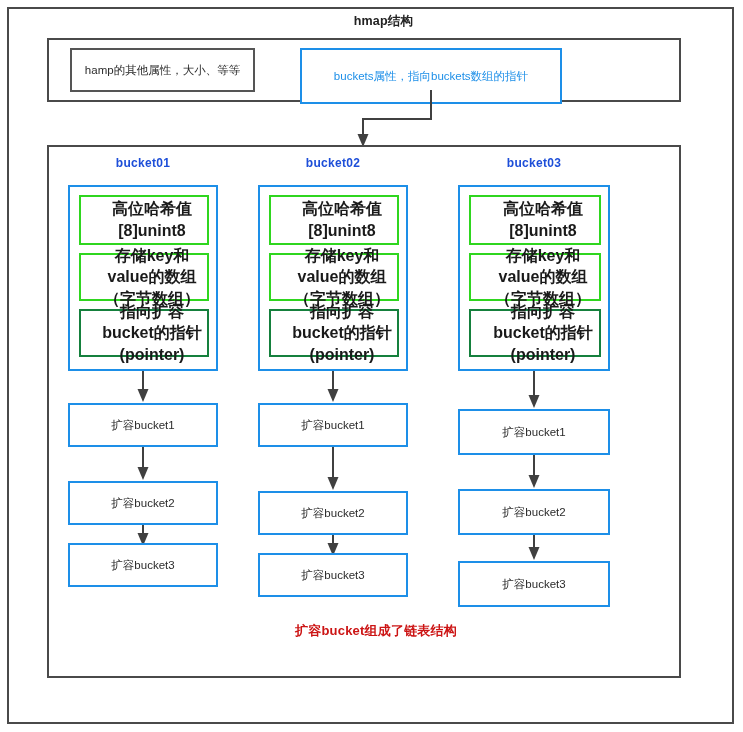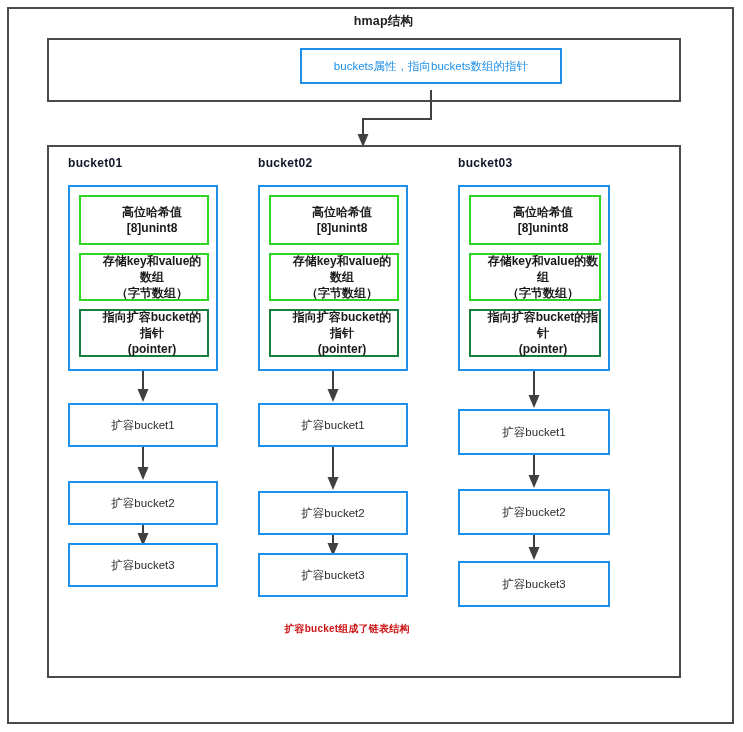--- a/index.html
+++ b/index.html
@@ -65,21 +65,21 @@
     align-items: center;
     justify-content: center;
     font-size: 11.5px;
     color: #2b2b2b;
   }
   .hmap-buckets {
     position: absolute;
     left: 300px;
     top: 48px;
     width: 262px;
-    height: 36px;
+    height: 56px;
     border: 2px solid #1d8fe8;
     box-sizing: border-box;
     background: #ffffff;
     display: flex;
     align-items: center;
     justify-content: center;
     font-size: 11.5px;
     color: #1d8fe8;
   }
 
@@ -107,43 +107,44 @@
 
   
   .col {
     position: absolute;
     top: 145px;
   }
   .col-label {
     position: absolute;
     top: 11px;
     width: 100%;
+    text-align: center;
     font-size: 12px;
     font-weight: bold;
-    color: #0f172a;
+    color: #1d4ed8;
     letter-spacing: 0.3px;
   }
   .bucket-box {
     position: absolute;
     top: 40px;
     left: 0;
     box-sizing: border-box;
     border: 2px solid #1d8fe8;
     background: #ffffff;
   }
   .field {
     position: absolute;
     left: 9px;
     box-sizing: border-box;
     background: #ffffff;
     display: flex;
     flex-direction: column;
     align-items: center;
     justify-content: center;
-    font-size: 12px;
+    font-size: 16px;
     font-weight: bold;
     color: #1a1a1a;
     line-height: 1.35;
     text-align: center;
     padding-left: 16px;
   }
   .field.green  { border: 2px solid #2fd61f; }
   .field.green2 { border: 2px solid #15803d; }
 
   .exp-box {
@@ -158,40 +159,43 @@
     font-size: 11.5px;
     color: #2b2b2b;
   }
 
   .arrow { position: absolute; pointer-events: none; }
   .arrow svg { display: block; }
 
   .footer-note {
     position: absolute;
     top: 622px;
-    left: 30px;
+    left: 59px;
     width: 634px;
     text-align: center;
-    font-size: 10px;
+    font-size: 13px;
     font-weight: bold;
     color: #cc1414;
     letter-spacing: 0.2px;
   }
 </style>
 </head>
 <body>
 
 <div id="canvas">
 
   <div class="outer-frame"></div>
 
   <div class="diagram-title">hmap结构</div>
 
   <div class="hmap-panel"></div>
 
+  <div class="hmap-other">
+    <span>hamp的其他属性，大小、等等</span>
+  </div>
 
   <div class="hmap-buckets">
     <span>buckets属性，指向buckets数组的指针</span>
   </div>
 
   <div class="conn">
     <svg width="90" height="60" viewBox="0 0 90 60">
       <path d="M 76 0 L 76 29 L 8 29 L 8 45" fill="none" stroke="#404040" stroke-width="2"></path>
       <polygon points="8,57 2.5,44 13.5,44" fill="#404040"></polygon>
     </svg>

